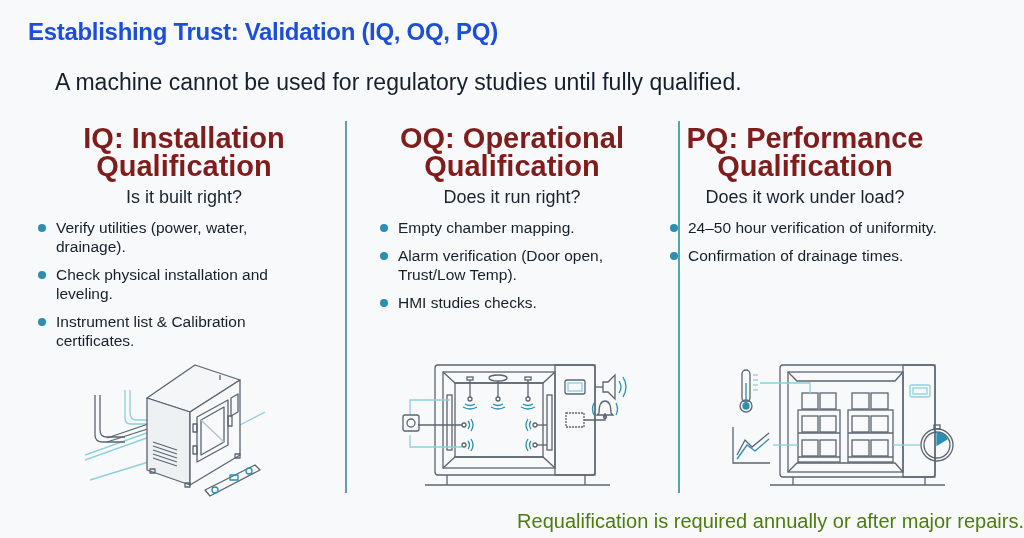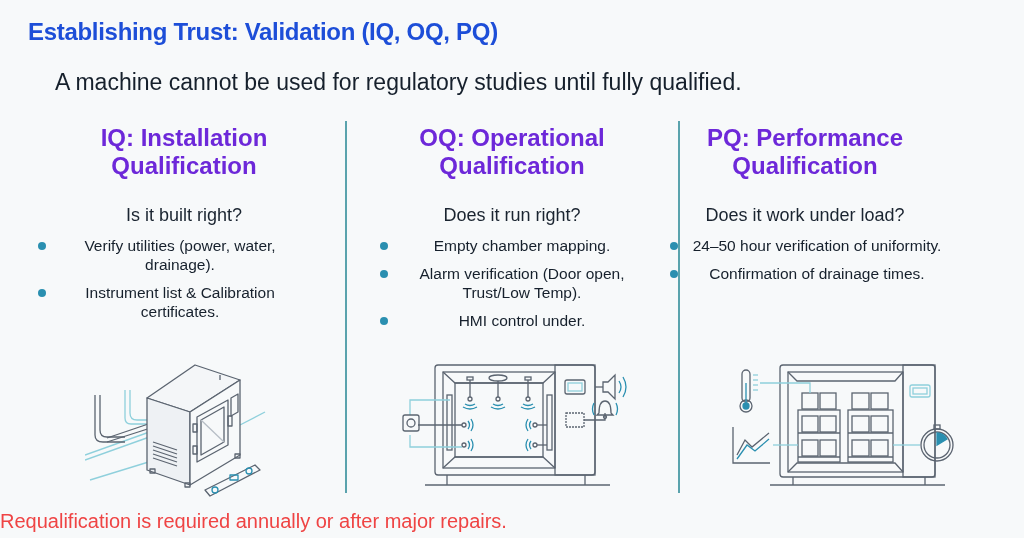--- a/index.html
+++ b/index.html
@@ -20,72 +20,73 @@
     font-size: 23px; color: #16202c; white-space: nowrap; margin-left: 27px;
   }
   .divider {
     position: absolute; top: 121px; width: 2px; height: 372px;
     background: #5aa3ad;
   }
   .col {
     position: absolute; top: 124px;
   }
   .col-title {
-    text-align: center; font-size: 24px; font-weight: bold; color: #6d28d9;
+    text-align: center; font-size: 29px; font-weight: bold; color: #7f1d1d;
     line-height: 28px;
   }
   .col-q {
-    text-align: center; font-size: 18px; color: #1a2430; margin-top: 24px; line-height: 22px;
-  }
-  ul.bullets { list-style: none; margin: 10px 0 0 0; padding: 0; text-align: center; }
+    text-align: center; font-size: 18px; color: #1a2430; margin-top: 6px; line-height: 22px;
+  }
+  ul.bullets { list-style: none; margin: 10px 0 0 0; padding: 0; }
   ul.bullets li {
     position: relative; padding-left: 22px; font-size: 15.5px; line-height: 19px;
     color: #16202c; margin-bottom: 9px;
   }
   ul.bullets li .dot {
     position: absolute; left: 4px; top: 6px; width: 8px; height: 8px; border-radius: 50%;
     background: #2a8fb0;
   }
   .illus { position: absolute; }
   .footer {
-    position: absolute; left: 0; width: 1024px; top: 510px; text-align: left;
-    font-size: 20px; color: #ef4444;
+    position: absolute; left: 0; width: 1024px; top: 510px; text-align: right;
+    font-size: 20px; color: #4d7c0f;
   }
 </style>
 </head>
 <body>
 
 <div class="title">Establishing Trust: Validation (IQ, OQ, PQ)</div>
 <div class="subtitle">A machine cannot be used for regulatory studies until fully qualified.</div>
 
 <div class="divider" style="left:345px;"></div>
 <div class="divider" style="left:678px;"></div>
 
 <div class="col" style="left:34px; width:300px;">
   <div class="col-title">
     <div>IQ: Installation</div>
     <div>Qualification</div>
   </div>
   <div class="col-q">Is it built right?</div>
   <ul class="bullets" style="width:270px;">
     <li><span class="dot"></span><span>Verify utilities (power, water, drainage).</span></li>
+    <li><span class="dot"></span><span>Check physical installation and leveling.</span></li>
     <li><span class="dot"></span><span>Instrument list &amp; Calibration certificates.</span></li>
   </ul>
 </div>
 
 <div class="col" style="left:362px; width:300px;">
   <div class="col-title">
     <div>OQ: Operational</div>
     <div>Qualification</div>
   </div>
   <div class="col-q">Does it run right?</div>
   <ul class="bullets" style="width:270px; margin-left:14px;">
     <li><span class="dot"></span><span>Empty chamber mapping.</span></li>
     <li><span class="dot"></span><span>Alarm verification (Door open, Trust/Low Temp).</span></li>
-    <li><span class="dot"></span><span>HMI control under.</span></li>
+    <li><span class="dot"></span><span>HMI studies checks.</span></li>
   </ul>
 </div>
 
 <div class="col" style="left:650px; width:310px;">
   <div class="col-title">
     <div>PQ: Performance</div>
     <div>Qualification</div>
   </div>
   <div class="col-q">Does it work under load?</div>
   <ul class="bullets" style="width:280px; margin-left:16px;">

